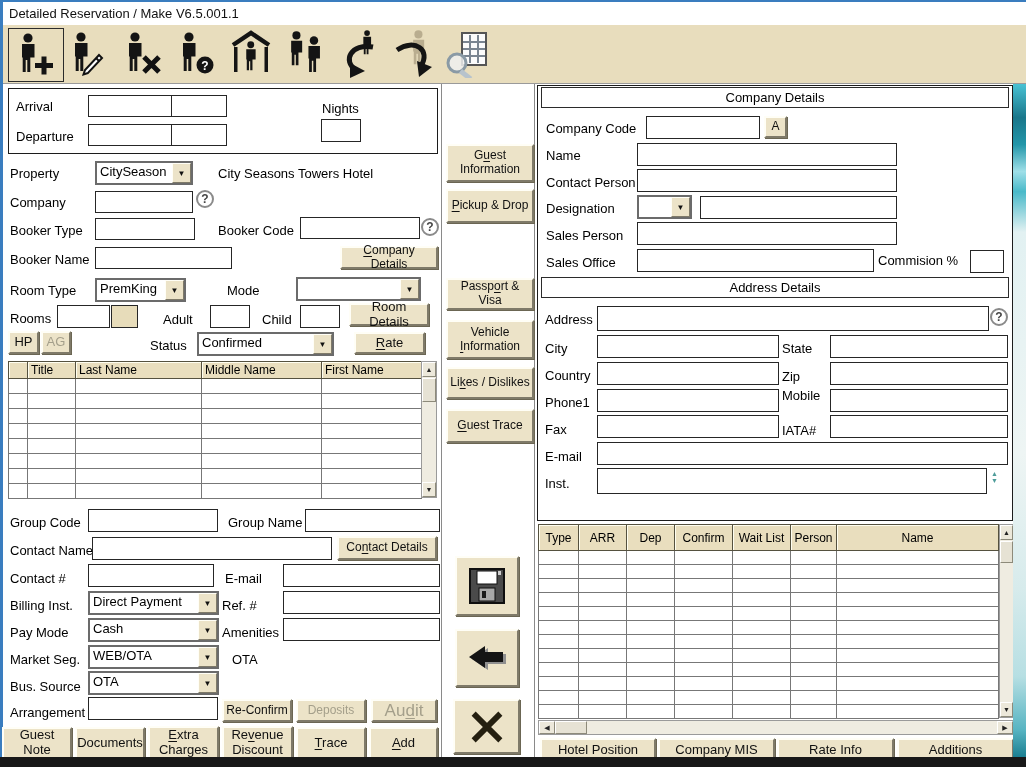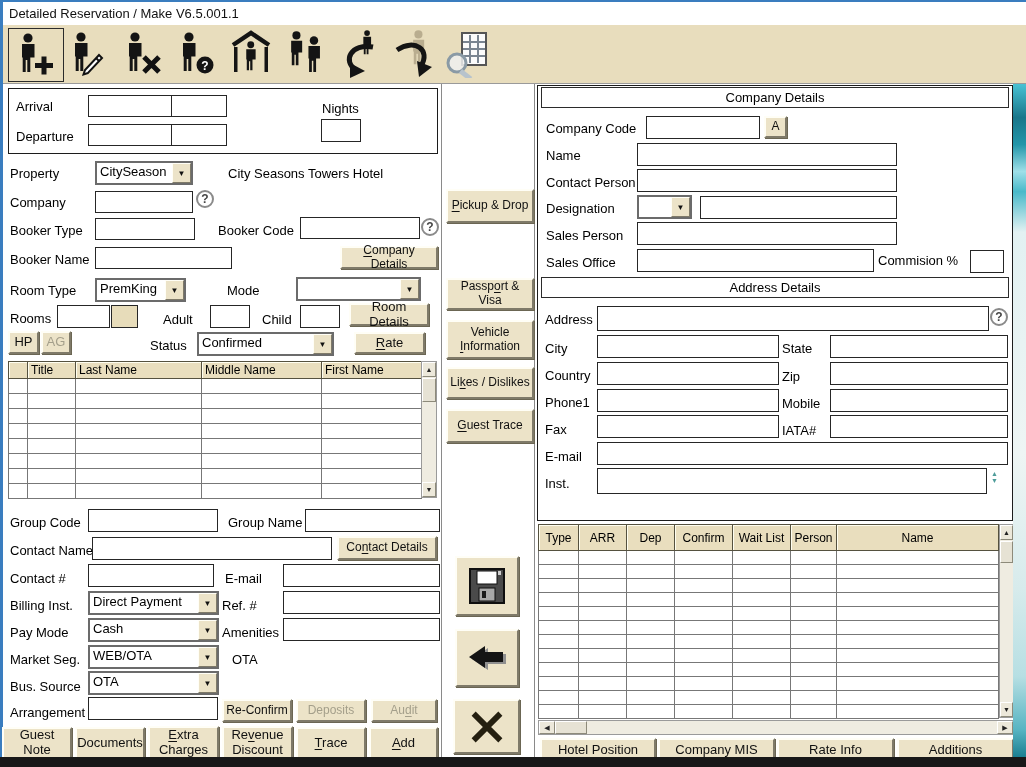--- a/index.html
+++ b/index.html
@@ -148,21 +148,21 @@
   <input class="inp" style="left: 88px; top: 124px; width: 84px; height: 22px;" value="">
   <input class="inp" style="left: 171px; top: 124px; width: 56px; height: 22px;" value="">
   <span class="lbl" style="left:322px;top:101px;">Nights</span>
   <input class="inp" style="left: 321px; top: 119px; width: 40px; height: 23px;" value="">
 
   <span class="lbl" style="left:10px;top:166px;">Property</span>
   <div class="combo" style="left:95px;top:161px;width:98px;height:24px;">
     <span class="val">CitySeason</span>
     <span class="cbtn">▼</span>
   </div>
-  <span class="lbl" style="left:228px;top:166px;">City Seasons Towers Hotel</span>
+  <span class="lbl" style="left:218px;top:166px;">City Seasons Towers Hotel</span>
 
   <span class="lbl" style="left:10px;top:195px;">Company</span>
   <input class="inp" style="left: 95px; top: 191px; width: 98px; height: 22px;" value="">
   <span class="help" style="left:196px;top:190px;">?</span>
 
   <span class="lbl" style="left:10px;top:223px;">Booker Type</span>
   <input class="inp" style="left: 95px; top: 218px; width: 100px; height: 22px;" value="">
   <span class="lbl" style="left:218px;top:223px;">Booker Code</span>
   <input class="inp" style="left: 300px; top: 217px; width: 120px; height: 22px;" value="">
   <span class="help" style="left:421px;top:218px;">?</span>
@@ -328,21 +328,21 @@
   <span class="lbl" style="left:10px;top:679px;">Bus. Source</span>
   <div class="combo" style="left:88px;top:671px;width:131px;height:24px;">
     <span class="val">OTA</span>
     <span class="cbtn">▼</span>
   </div>
 
   <span class="lbl" style="left:10px;top:705px;">Arrangement</span>
   <input class="inp" style="left: 88px; top: 697px; width: 130px; height: 23px;" value="">
   <div class="btn" style="left:222px;top:699px;width:70px;height:23px;font-size:12px;">Re-Confirm</div>
   <div class="btn dis" style="left:296px;top:699px;width:70px;height:23px;font-size:12px;">Deposits</div>
-  <div class="btn dis" style="left:371px;top:699px;width:66px;height:23px;font-size:12px;">
+  <div class="btn dis" style="left:371px;top:699px;width:66px;height:23px;font-size:17px;">
       <span>Au<u>d</u>it</span>
     </div>
 
   <div class="btn" style="left:2px;top:727px;width:70px;height:32px;">Guest Note</div>
   <div class="btn" style="left:75px;top:727px;width:70px;height:32px;">Documents</div>
   <div class="btn" style="left:148px;top:726px;width:71px;height:33px;">
       <span><u>E</u>xtra Charges</span>
     </div>
   <div class="btn" style="left:222px;top:726px;width:71px;height:33px;">
       <span>Re<u>v</u>enue Discount</span>
@@ -350,20 +350,23 @@
   <div class="btn" style="left:296px;top:727px;width:70px;height:32px;">
       <span><u>T</u>race</span>
     </div>
   <div class="btn" style="left:369px;top:727px;width:69px;height:32px;">
       <span><u>A</u>dd</span>
     </div>
 
   <div class="vline" style="left:441px;"></div>
   <div class="vline" style="left:534px;"></div>
 
+  <div class="btn" style="left:446px;top:144px;width:88px;height:38px;font-size:12px;">
+      <span>G<u>u</u>est Information</span>
+    </div>
   <div class="btn" style="left:446px;top:189px;width:88px;height:34px;font-size:12px;">
       <span><u>P</u>ickup &amp; Drop</span>
     </div>
   <div class="btn" style="left:446px;top:278px;width:88px;height:32px;font-size:12px;">
       <span>Passp<u>o</u>rt &amp; Visa</span>
     </div>
   <div class="btn" style="left:446px;top:320px;width:88px;height:39px;font-size:12px;">
       <span>Vehicle <u>I</u>nformation</span>
     </div>
   <div class="btn" style="left:446px;top:367px;width:88px;height:32px;font-size:12px;">
@@ -433,21 +436,21 @@
   <span class="lbl" style="left:782px;top:341px;">State</span>
   <input class="inp" style="left: 830px; top: 335px; width: 178px; height: 23px;" value="">
 
   <span class="lbl" style="left:545px;top:368px;">Country</span>
   <input class="inp" style="left: 597px; top: 362px; width: 182px; height: 23px;" value="">
   <span class="lbl" style="left:782px;top:369px;">Zip</span>
   <input class="inp" style="left: 830px; top: 362px; width: 178px; height: 23px;" value="">
 
   <span class="lbl" style="left:545px;top:395px;">Phone1</span>
   <input class="inp" style="left: 597px; top: 389px; width: 182px; height: 23px;" value="">
-  <span class="lbl" style="left:782px;top:396px;">Mobile</span>
+  <span class="lbl" style="left:782px;top:388px;">Mobile</span>
   <input class="inp" style="left: 830px; top: 389px; width: 178px; height: 23px;" value="">
 
   <span class="lbl" style="left:545px;top:422px;">Fax</span>
   <input class="inp" style="left: 597px; top: 415px; width: 182px; height: 23px;" value="">
   <span class="lbl" style="left:782px;top:423px;">IATA#</span>
   <input class="inp" style="left: 830px; top: 415px; width: 178px; height: 23px;" value="">
 
   <span class="lbl" style="left:545px;top:449px;">E-mail</span>
   <input class="inp" style="left: 597px; top: 442px; width: 411px; height: 23px;" value="">
 

